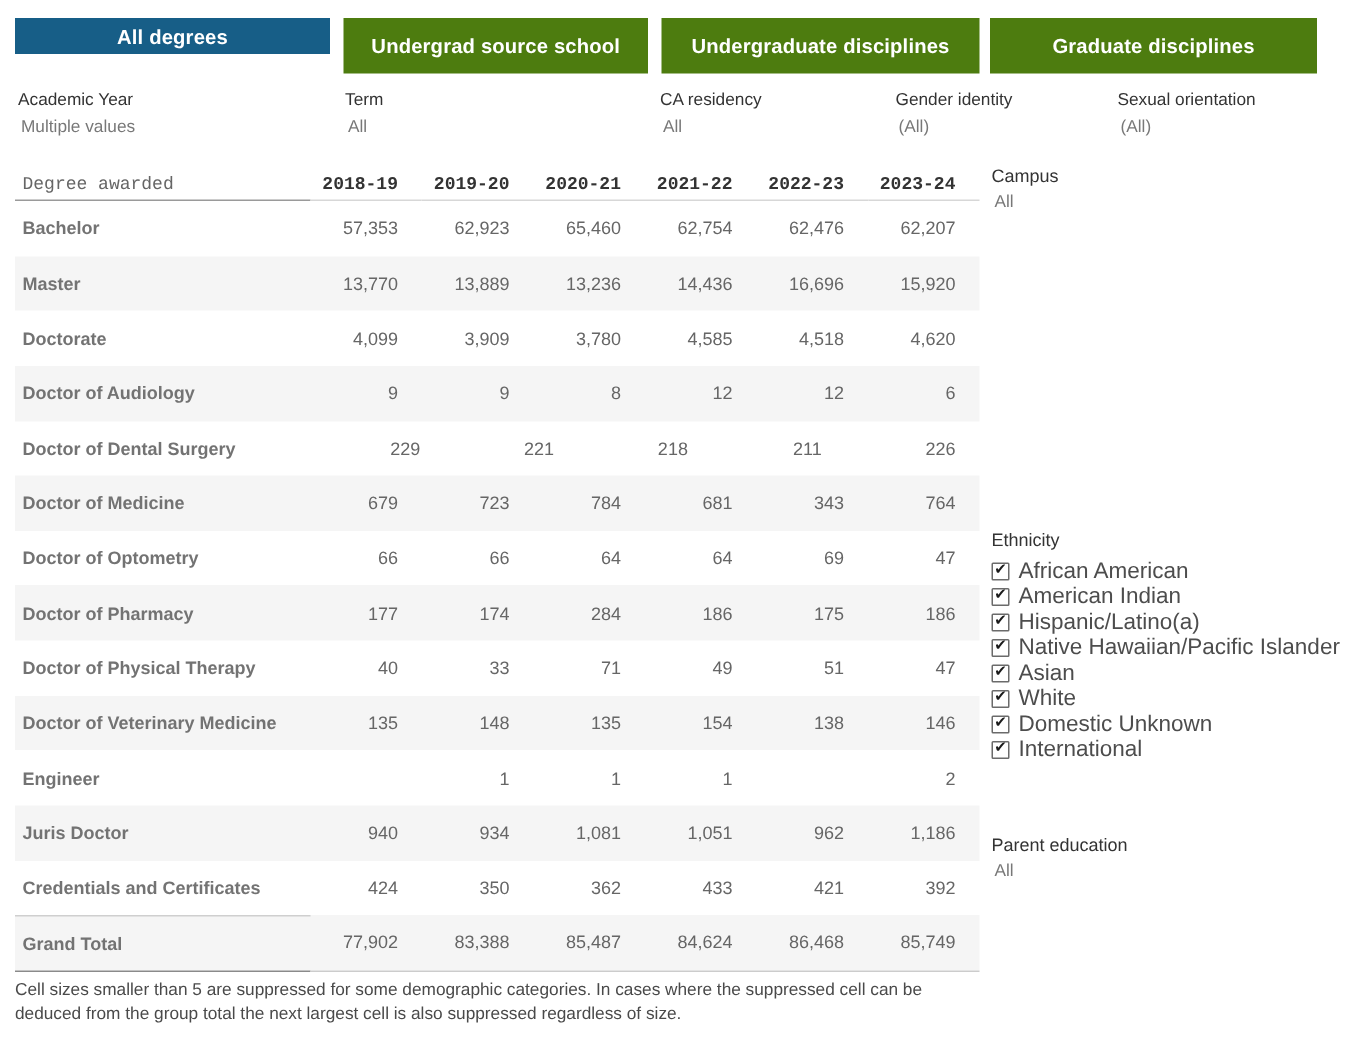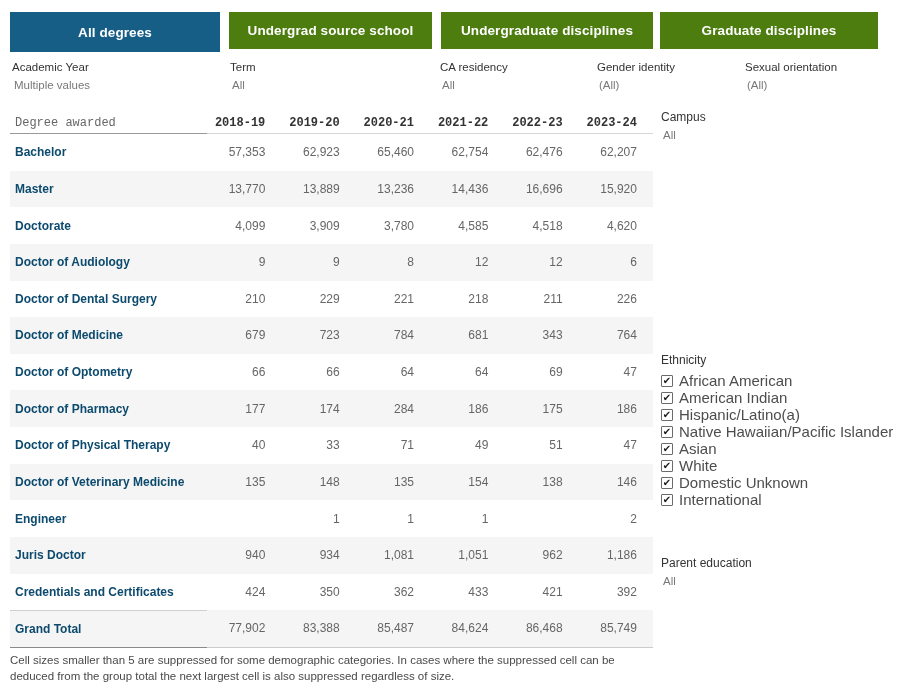--- a/index.html
+++ b/index.html
@@ -5,37 +5,37 @@
   * { margin:0; padding:0; box-sizing:border-box; }
   html,body { background:#fff; }
   body { font-family:"Liberation Sans", sans-serif; }
   .stage { position:relative; width:900px; height:700px; background:#fff; overflow:hidden; }
 
   
   .tabs { position:absolute; left:0; top:0; width:100%; height:56px; }
   .tab { position:absolute; top:12px; height:37px; background:#4d7c0f; color:#fff;
          font-size:13.5px; font-weight:bold; display:flex; align-items:center;
          justify-content:center; cursor:pointer; letter-spacing:.1px; }
-  .tab.active { background:#175e87; height:40px; }
+  .tab.active { background:#175e87; height:24px; }
 
   
   .filter { position:absolute; top:60px; }
   .filter .flabel { font-size:11.5px; color:#333; line-height:15px; }
   .filter .fvalue { font-size:11.5px; color:#787878; line-height:15px; margin-top:3px; padding-left:2px; cursor:pointer; }
 
   
   .table { position:absolute; left:10px; top:113px; width:643px; }
   .thead { display:flex; height:21px; align-items:center;font-family:Liberation Mono, monospace; }
   .th-label { width:197px; font-size:12px; color:#666; padding-left:5px;
               border-bottom:1px solid #9a9a9a; height:21px; display:flex; align-items:center; }
   .th-year { flex:1; text-align:right; padding-right:16px; font-size:12px; font-weight:bold;
              color:#333; border-bottom:1px solid #d7d7d7; height:21px; line-height:21px; }
   .row { display:flex; height:36.64px; align-items:stretch; }
   .row.shaded { background:#f5f5f5; }
-  .row-label { width:197px; padding-left:5px; font-size:12px; font-weight:bold; color:#0c4a6e;
+  .row-label { width:197px; padding-left:5px; font-size:12px; font-weight:bold; color:#737373;
                display:flex; align-items:center; }
   .cell { flex:1; text-align:right; padding-right:16px; font-size:12px; color:#666;
           display:flex; align-items:center; justify-content:flex-end; }
   .row.total .row-label { border-top:1px solid #cfcfcf; }
   .table-bottom { display:flex; height:1px; }
   .table-bottom .seg-label { width:197px; background:#8a8a8a; height:1px; }
   .table-bottom .seg-data { flex:1; background:#cccccc; height:1px; }
 
   
   .side-block { position:absolute; left:661px; }
@@ -129,21 +129,20 @@
           <div class="row-label">Doctor of Audiology</div>
           <div class="cell">9</div>
           <div class="cell">9</div>
           <div class="cell">8</div>
           <div class="cell">12</div>
           <div class="cell">12</div>
           <div class="cell">6</div>
         </div>
         <div class="row">
           <div class="row-label">Doctor of Dental Surgery</div>
-          <div class="cell">210</div>
           <div class="cell">229</div>
           <div class="cell">221</div>
           <div class="cell">218</div>
           <div class="cell">211</div>
           <div class="cell">226</div>
         </div>
         <div class="row shaded">
           <div class="row-label">Doctor of Medicine</div>
           <div class="cell">679</div>
           <div class="cell">723</div>

